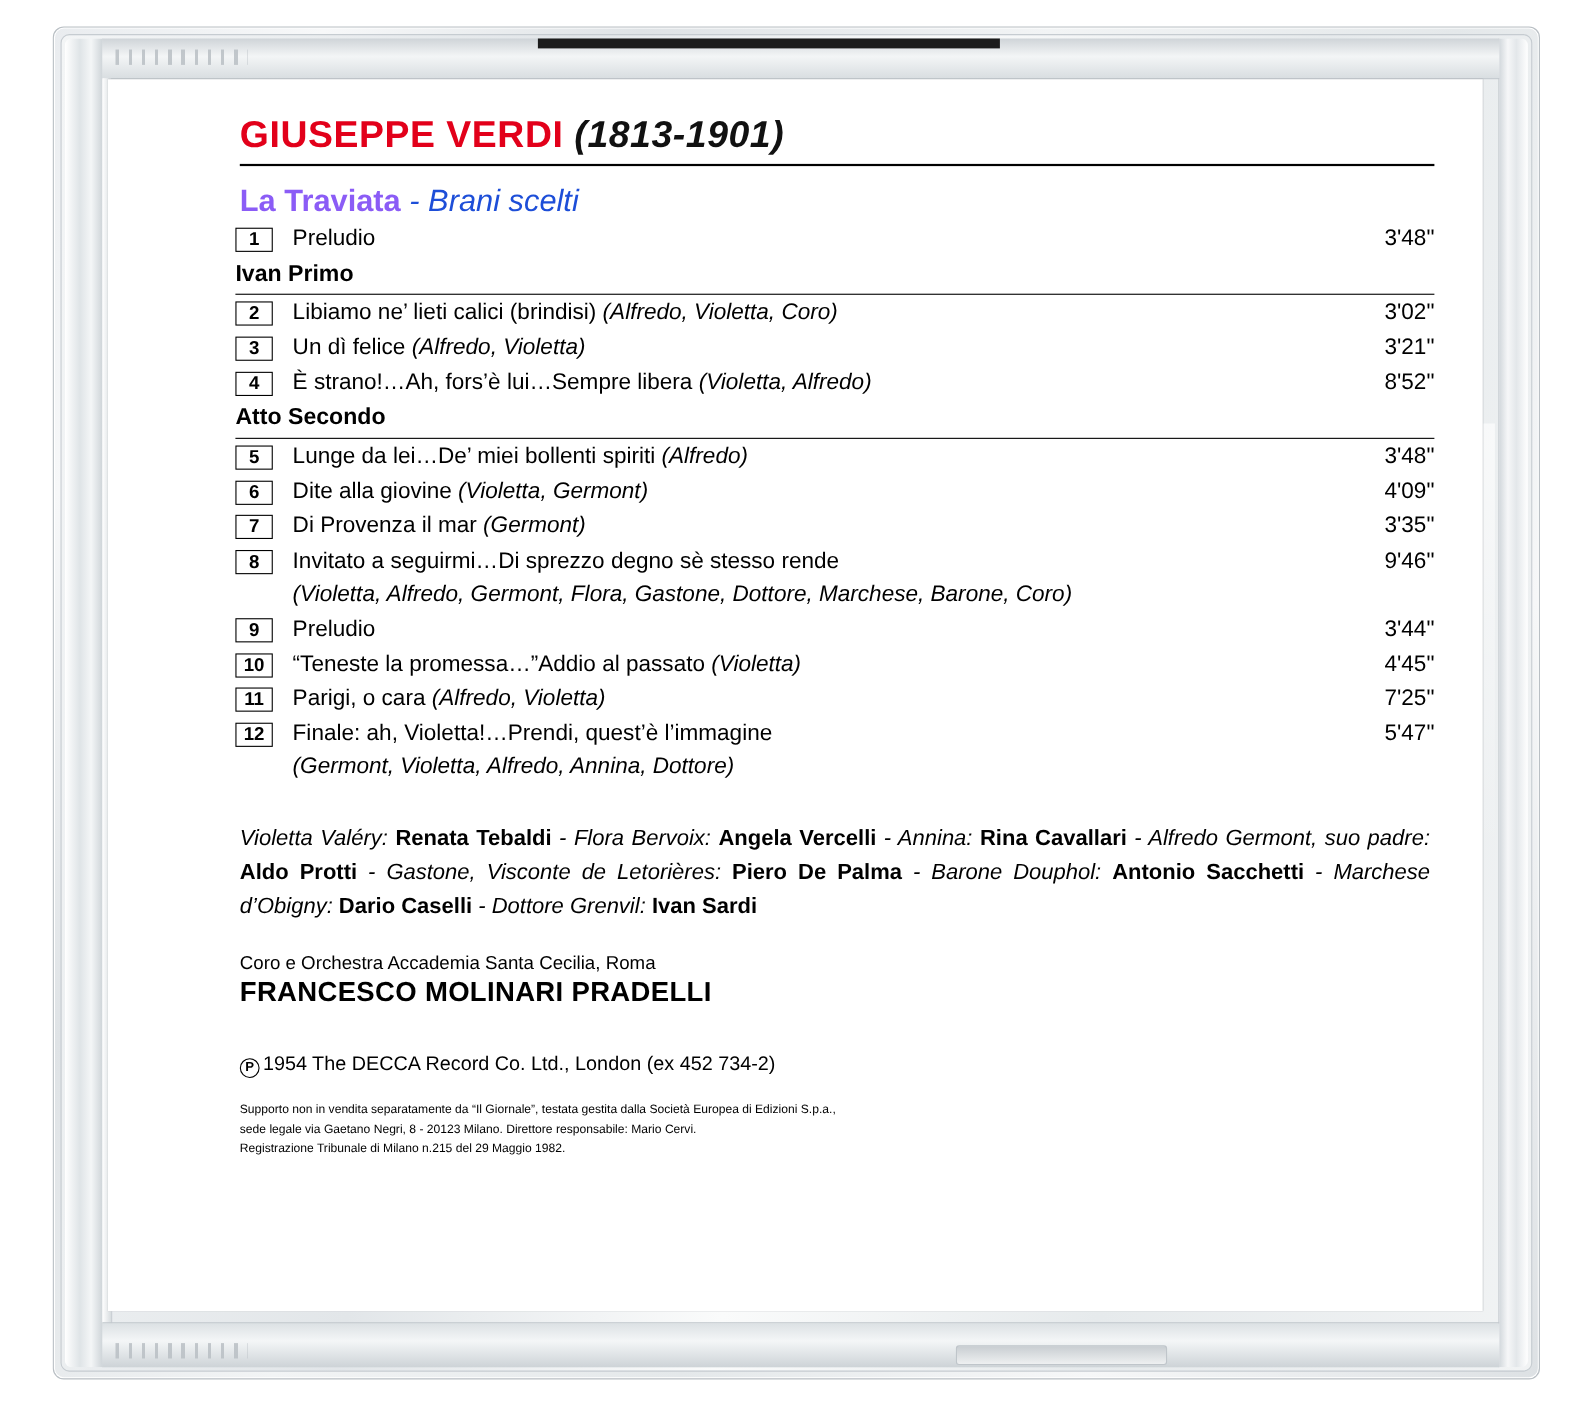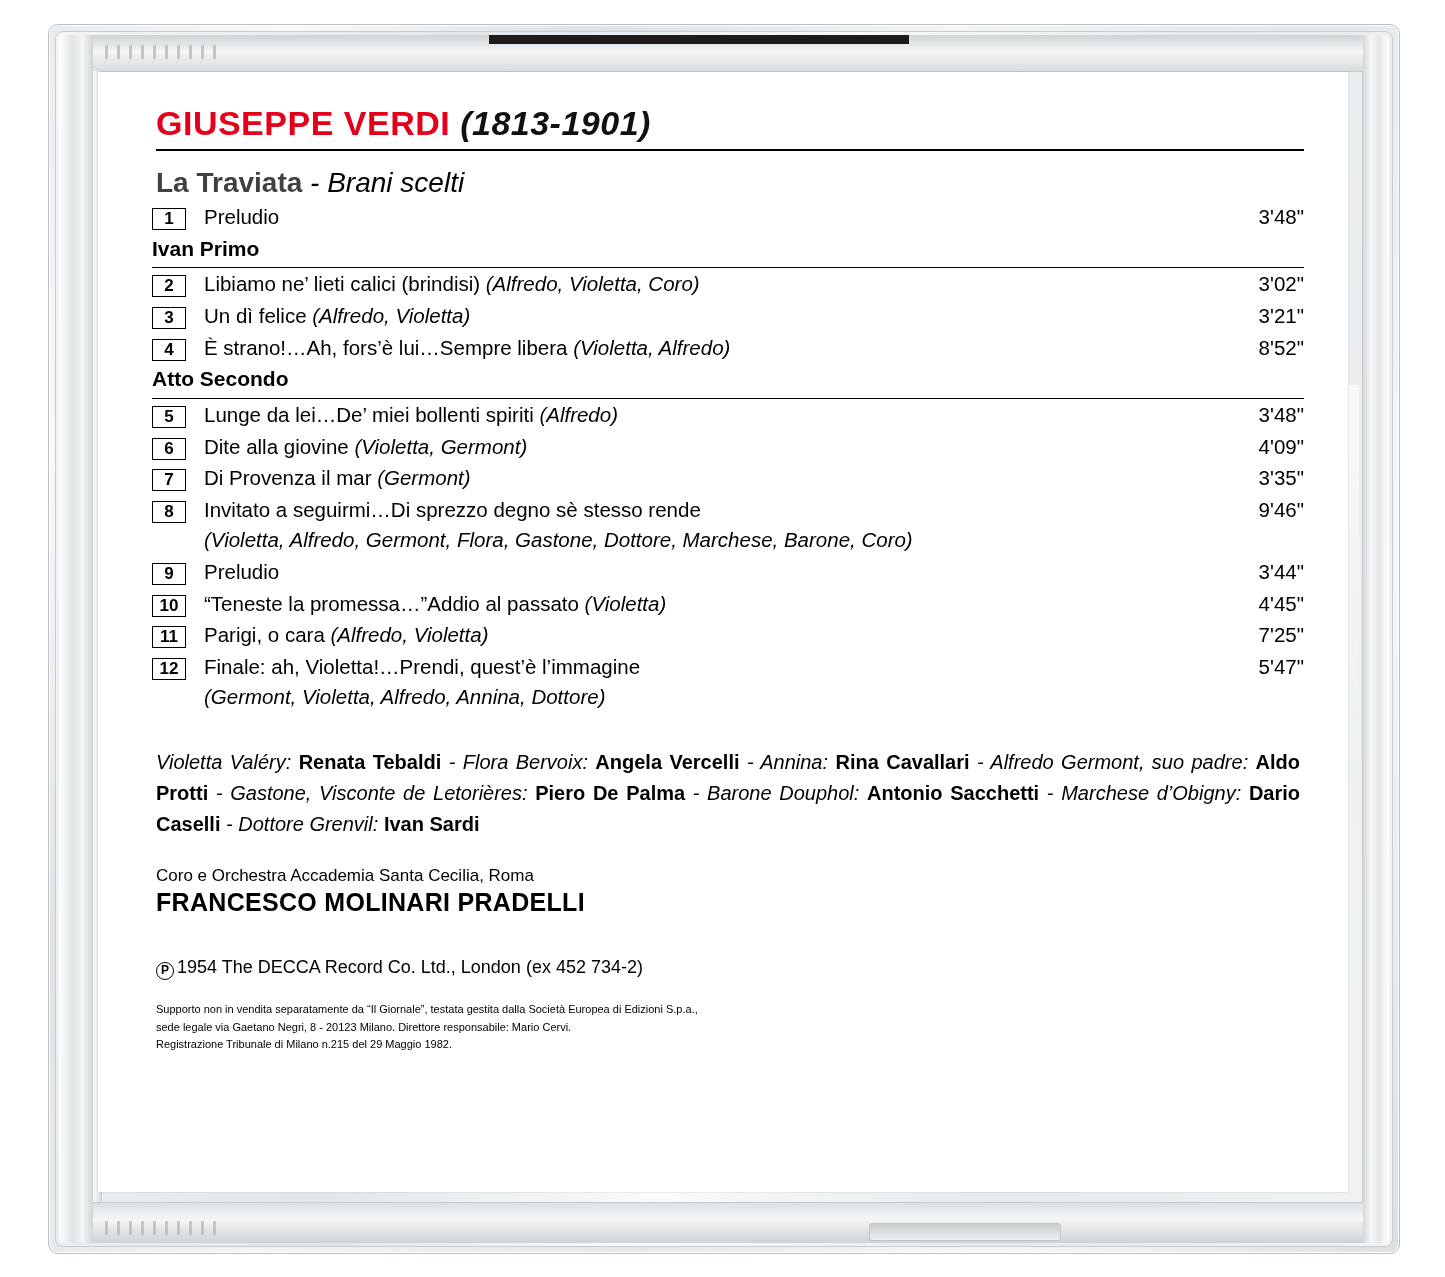--- a/index.html
+++ b/index.html
@@ -109,21 +109,21 @@
     left: 98px;
     top: 72px;
     width: 1250px;
     height: 1120px;
     background: #ffffff;
     box-shadow: 0 0 1px #9aa0a5;
   }
   #paper {
     position: absolute;
     left: 0; top: 0; right: 0; bottom: 0;
-    padding: 28px 44px 0 54px;
+    padding: 28px 44px 0 116px;
     box-sizing: border-box;
     color: #000;
   }
 
   .composer {
     font-size: 34px;
     letter-spacing: .5px;
     margin: 4px 0 0 4px;
     white-space: nowrap;
   }
@@ -141,22 +141,22 @@
     height: 2px;
     background: #000;
     margin: 6px 0 0 4px;
   }
 
   .worktitle {
     margin: 16px 0 2px 4px;
     font-size: 28px;
     white-space: nowrap;
   }
-  .worktitle b { color: #404040; font-weight: bold; }
-  .worktitle i { font-style: italic; color: #000000; }
+  .worktitle b { color: #8b5cf6; font-weight: bold; }
+  .worktitle i { font-style: italic; color: #1d4ed8; }
 
   table.tracks {
     width: 100%;
     border-collapse: collapse;
     margin-top: 2px;
   }
   table.tracks td {
     vertical-align: top;
     padding: 0;
     font-size: 20.5px;

